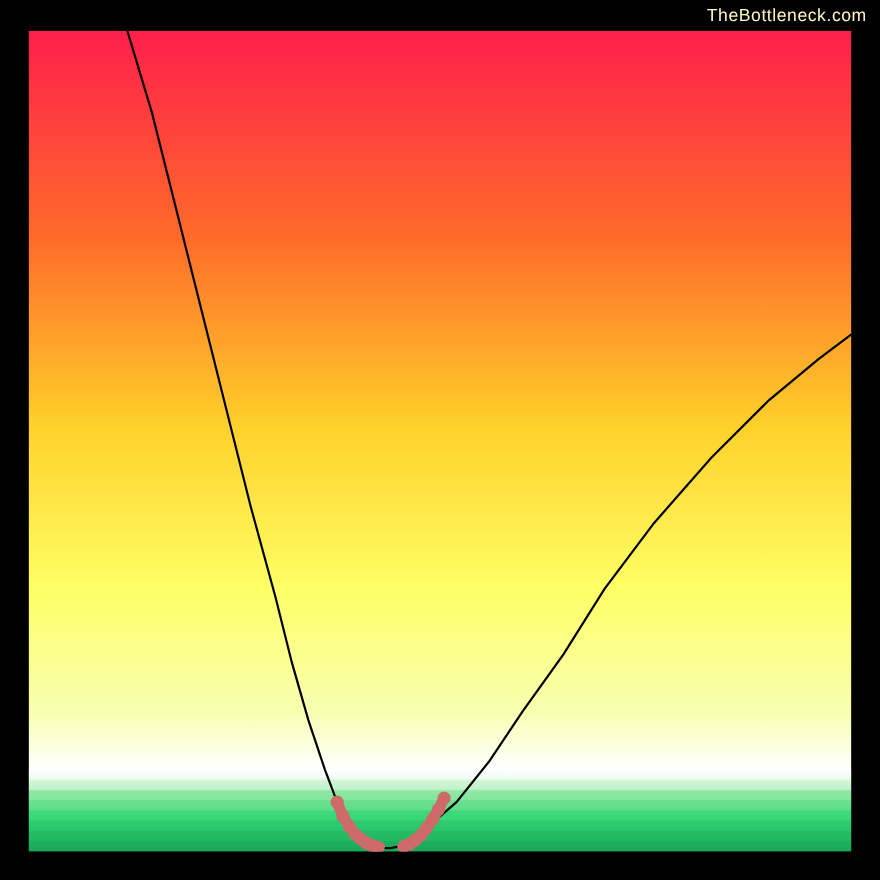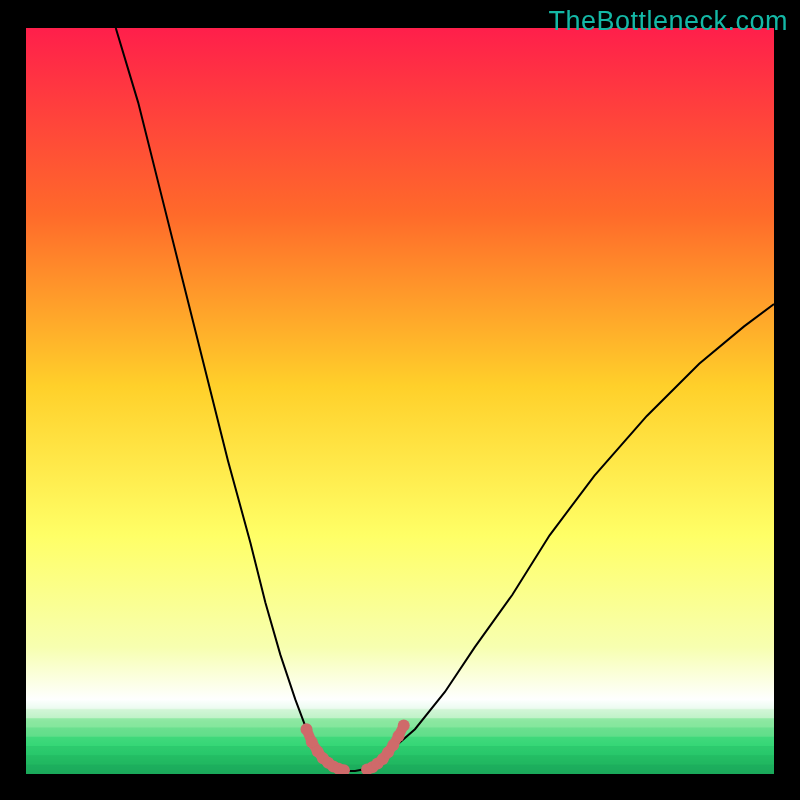--- a/index.html
+++ b/index.html
@@ -16,22 +16,22 @@
     top: 0;
     left: 0;
     width: 800px;
     height: 800px;
     background: #000;
   }
   .watermark {
     position: absolute;
     top: 6px;
     right: 12px;
-    color: #14b8a6;
-    font-size: 27px;
+    color: #fef9c3;
+    font-size: 16px;
     font-weight: 500;
     letter-spacing: 0.5px;
     z-index: 50;
   }
   .plot {
     position: absolute;
     left: 26px;
     top: 28px;
     width: 748px;
     height: 746px;

